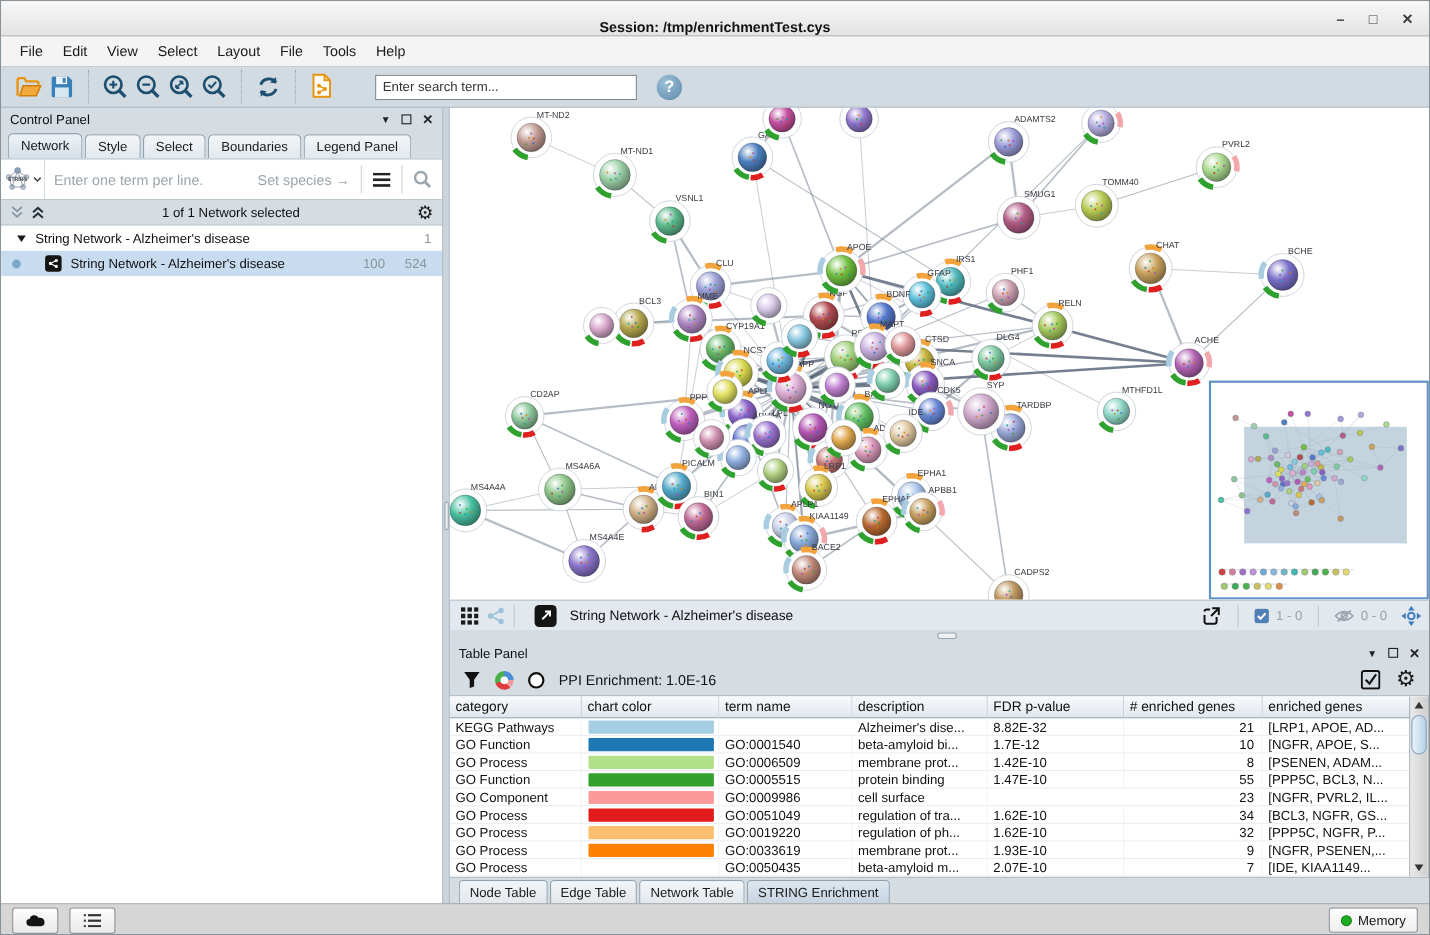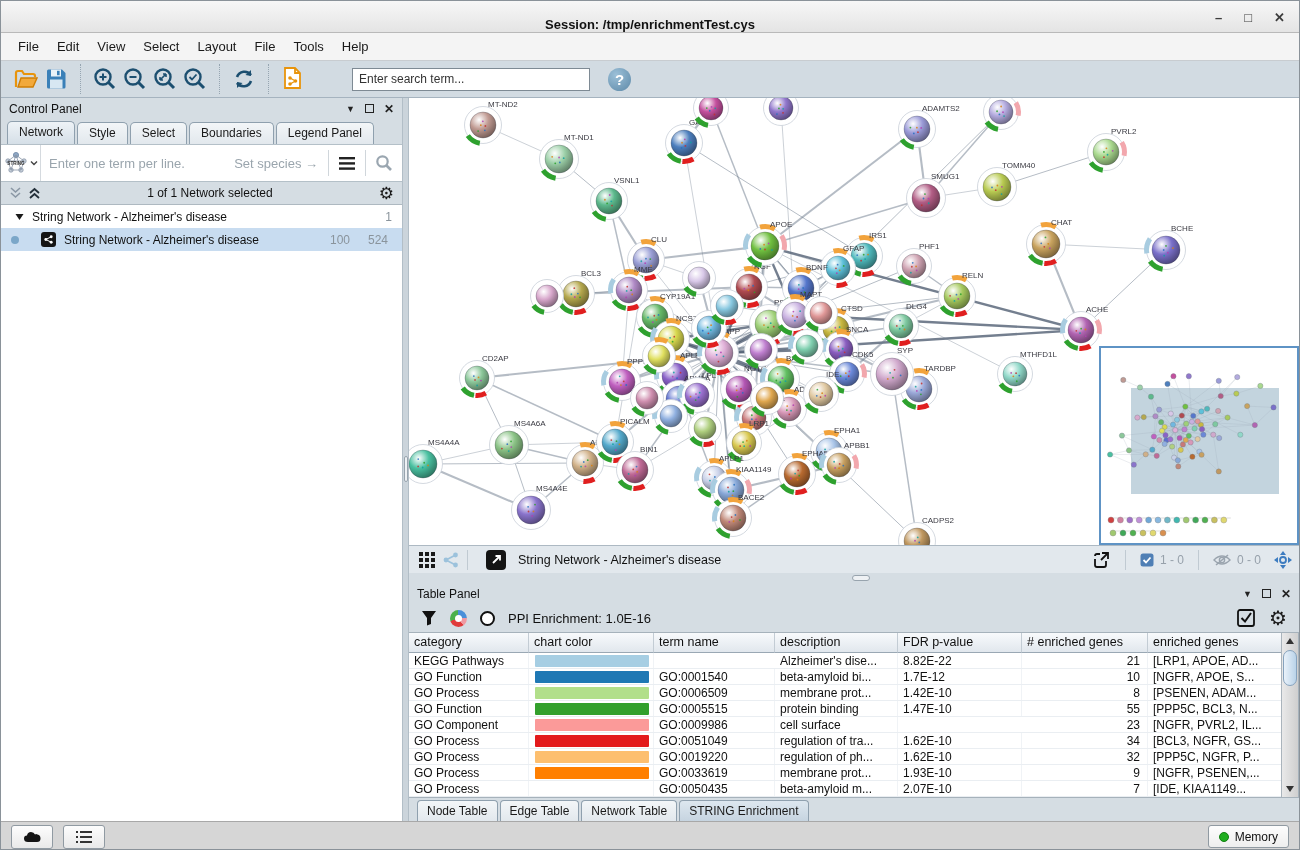--- a/index.html
+++ b/index.html
@@ -14,21 +14,21 @@
   .win-btn { color:#3c3c3c; font-size:13px; font-weight:bold; cursor:default; line-height:1; }
 
   
   .menubar { height:28px; background:#f4f4f4; border-bottom:1px solid #c8ccd0; display:flex; align-items:center; padding-left:8px; }
   .menu-item { font-size:13px; color:#1a1a1a; padding:4px 9px; }
 
   
   .toolbar { height:37px; background:#d2dbe2; border-bottom:1px solid #a5b3bf; display:flex; align-items:center; padding-left:10px; }
   .tb-btn { width:30px; height:30px; display:flex; align-items:center; justify-content:center; }
   .tb-sep { width:1px; height:30px; border-left:1px dotted #96a5b1; margin:0 9px; }
-  .search-box { width:238px; height:23px; border:1px solid #7e8a94; background:#fff; font-size:12px; padding:0 6px; margin-left:44px; color:#222; }
+  .search-box { width:238px; height:23px; border:1px solid #7e8a94; background:#fff; font-size:12px; padding:0 6px; margin-left:33px; color:#222; }
   .search-box::placeholder { color:#333; }
   .help-btn { width:23px; height:23px; border-radius:50%; background:radial-gradient(circle at 35% 30%, #9cc0d8, #5d89a8); color:#fff;
     font-weight:bold; font-size:15px; display:flex; align-items:center; justify-content:center; margin-left:18px; }
 
   
   .main { display:flex; height:723px; }
   .control-panel { width:403px; display:flex; flex-direction:column; background:#d5dde3; }
   .v-splitter { width:7px; background:#cbd4db; border-left:1px solid #b2bec7; border-right:1px solid #b2bec7; position:relative; }
   .v-pill { position:absolute; top:358px; left:1px; width:4px; height:26px; border-radius:3px; background:#eef1f4; border:1px solid #98a4ae; }
   .right-col { flex:1; display:flex; flex-direction:column; }
@@ -1985,21 +1985,21 @@
               <div class="th" style="width: 124px; flex: 1 1 0%;">enriched genes</div>
             </div>
           <div id="tbody">
               <div class="trow">
                 <div class="td" style="width: 120px;">KEGG Pathways</div>
                 <div class="td" style="width: 125px;">
                   <div class="chip" style="background: rgb(166, 206, 227);"></div>
                 </div>
                 <div class="td" style="width: 121px; margin-top: 18px;">05010</div>
                 <div class="td" style="width: 123px;">Alzheimer's dise...</div>
-                <div class="td" style="width: 124px;">8.82E-22</div>
+                <div class="td" style="width: 124px;">8.82E-32</div>
                 <div class="td num" style="width: 126px;">21</div>
                 <div class="td" style="width: 124px; flex: 1 1 0%;">[LRP1, APOE, AD...</div>
               </div>
               <div class="trow">
                 <div class="td" style="width: 120px;">GO Function</div>
                 <div class="td" style="width: 125px;">
                   <div class="chip" style="background: rgb(31, 120, 180);"></div>
                 </div>
                 <div class="td" style="width: 121px;">GO:0001540</div>
                 <div class="td" style="width: 123px;">beta-amyloid bi...</div>

